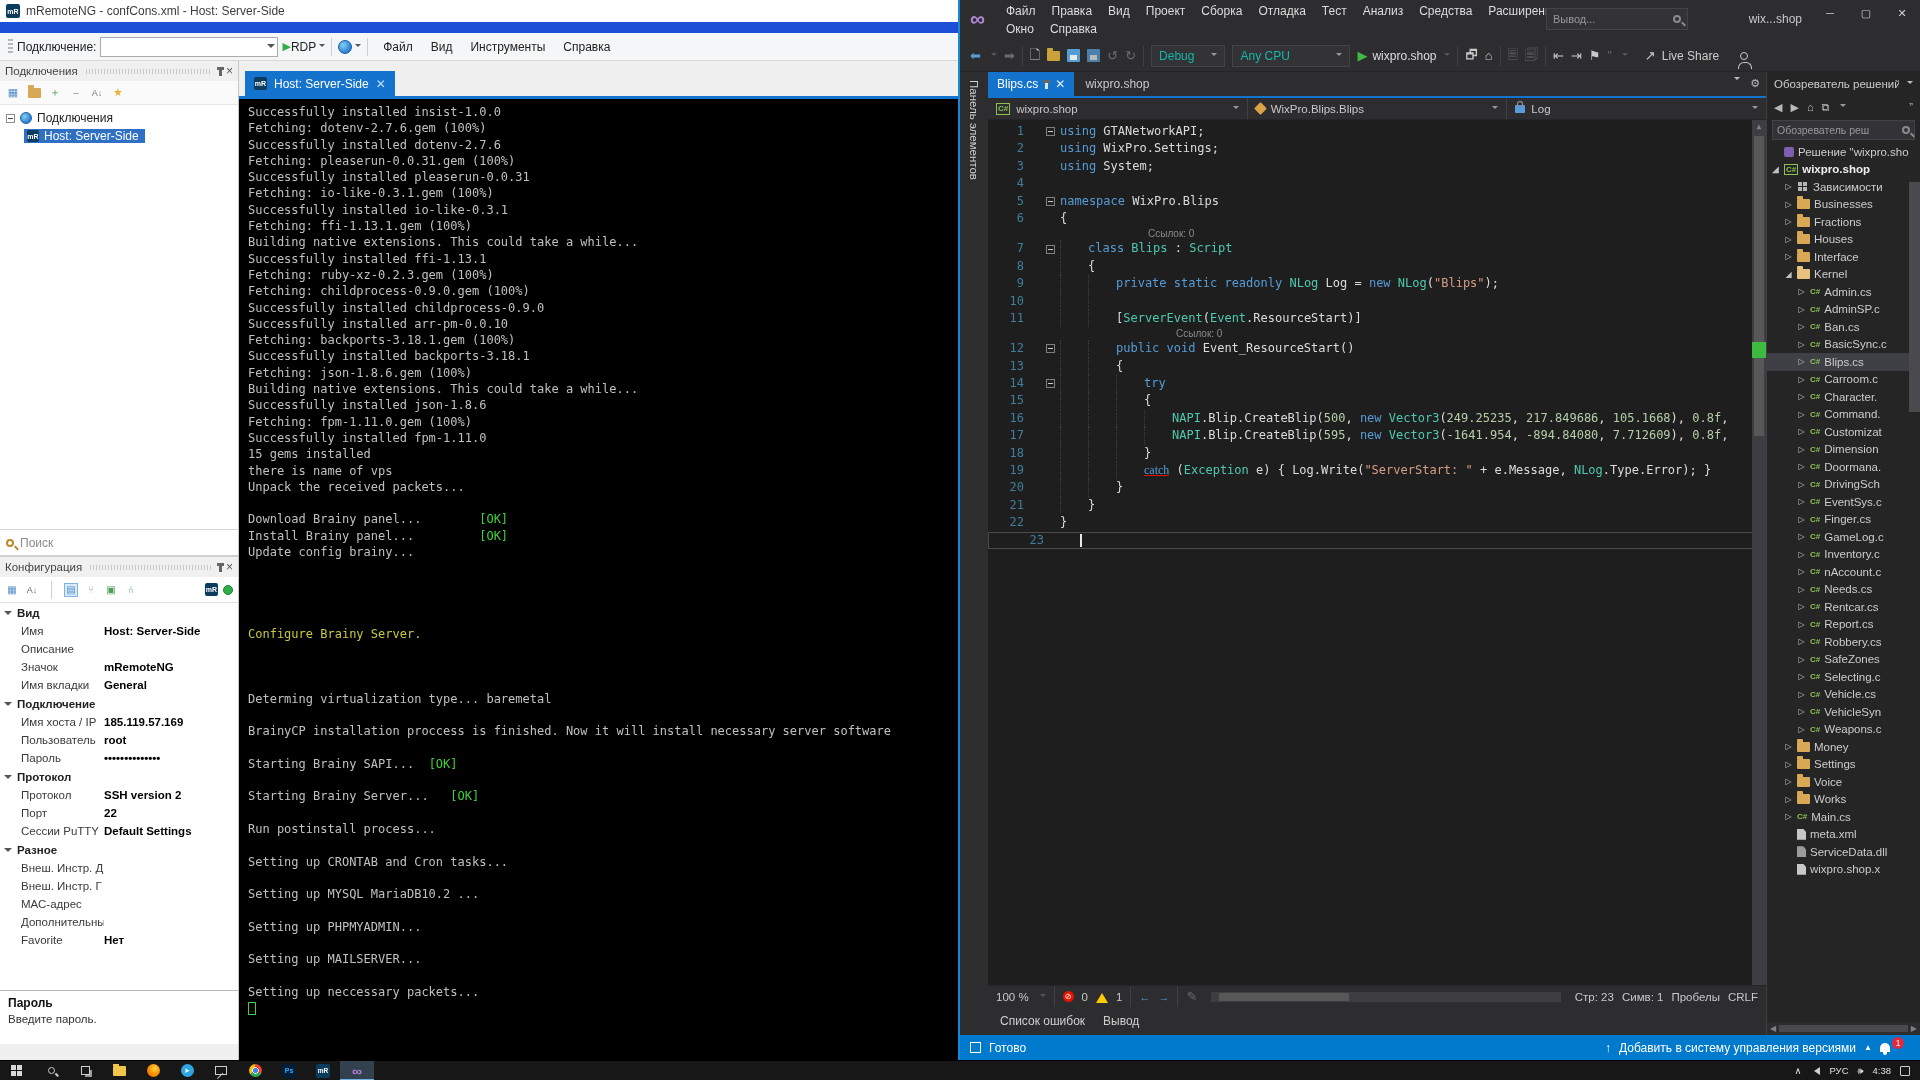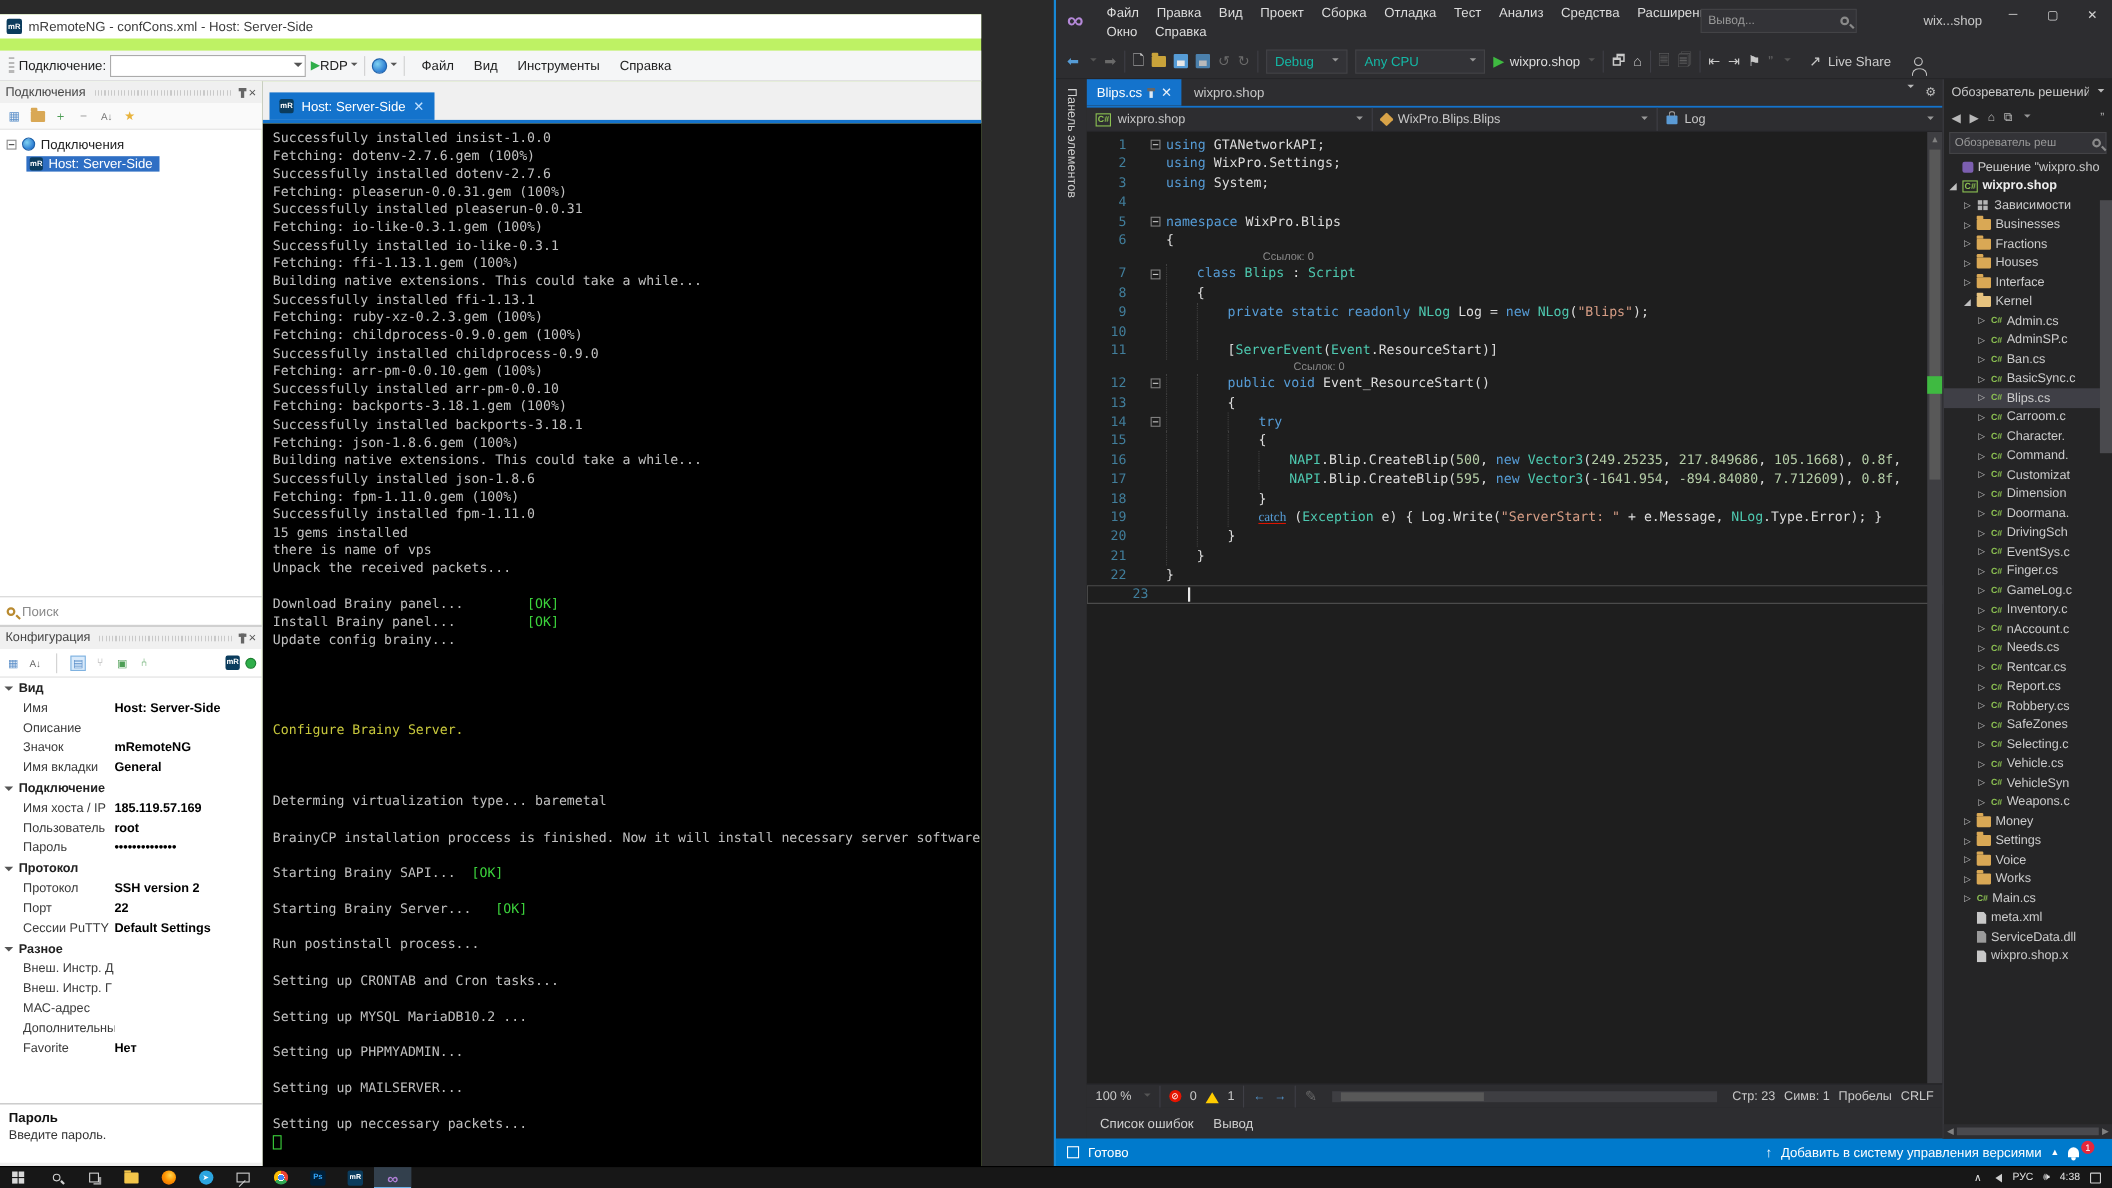--- a/index.html
+++ b/index.html
@@ -1,22 +1,22 @@
 <!DOCTYPE html>
 <html><head>
 <meta charset="utf-8">
 <style>
   * { margin:0; padding:0; box-sizing:border-box; }
   html,body { background:#222; }
   .screen { position:relative; width:1920px; height:1080px; overflow:hidden;
             background:#2a2a2a; font-family:"Liberation Sans",sans-serif; }
 
   
-  .mr-win { position:absolute; left:0; top:13px; width:892px; height:1060px;
-            background:#bef264; display:flex; flex-direction:column; }
+  .mr-win { position:absolute; left:0; top:0; width:960px; height:1060px;
+            background:#1d4ed8; display:flex; flex-direction:column; }
   .mr-title { height:22px; background:#ffffff; display:flex; align-items:center;
               gap:6px; padding:0 6px; font-size:12px; color:#3c3c3c; }
   .mrlogo { width:14px; height:14px; background:#0b3c5d; color:#fff; font-size:7px;
             font-weight:bold; display:flex; align-items:center; justify-content:center;
             border-radius:2px; flex:none; }
   .mr-toolbar { height:28px; background:#f5f6f7; border-bottom:1px solid #d8d8d8;
                 display:flex; align-items:center; font-size:12px; color:#222; padding:0 4px;margin-top:11px; }
   .grip { width:5px; height:16px; margin:0 4px;
           background:repeating-linear-gradient(180deg,#b8b8b8 0 2px,transparent 2px 4px); }
   .mr-combo { width:178px; height:20px; background:#fff; border:1px solid #ababab;
@@ -435,21 +435,20 @@
             <div class="tl"><span>Fetching: pleaserun-0.0.31.gem (100%)</span></div>
             <div class="tl"><span>Successfully installed pleaserun-0.0.31</span></div>
             <div class="tl"><span>Fetching: io-like-0.3.1.gem (100%)</span></div>
             <div class="tl"><span>Successfully installed io-like-0.3.1</span></div>
             <div class="tl"><span>Fetching: ffi-1.13.1.gem (100%)</span></div>
             <div class="tl"><span>Building native extensions. This could take a while...</span></div>
             <div class="tl"><span>Successfully installed ffi-1.13.1</span></div>
             <div class="tl"><span>Fetching: ruby-xz-0.2.3.gem (100%)</span></div>
             <div class="tl"><span>Fetching: childprocess-0.9.0.gem (100%)</span></div>
             <div class="tl"><span>Successfully installed childprocess-0.9.0</span></div>
-            <div class="tl"><span>Fetching: arr-pm-0.0.10.gem (100%)</span></div>
             <div class="tl"><span>Successfully installed arr-pm-0.0.10</span></div>
             <div class="tl"><span>Fetching: backports-3.18.1.gem (100%)</span></div>
             <div class="tl"><span>Successfully installed backports-3.18.1</span></div>
             <div class="tl"><span>Fetching: json-1.8.6.gem (100%)</span></div>
             <div class="tl"><span>Building native extensions. This could take a while...</span></div>
             <div class="tl"><span>Successfully installed json-1.8.6</span></div>
             <div class="tl"><span>Fetching: fpm-1.11.0.gem (100%)</span></div>
             <div class="tl"><span>Successfully installed fpm-1.11.0</span></div>
             <div class="tl"><span>15 gems installed</span></div>
             <div class="tl"><span>there is name of vps</span></div>

